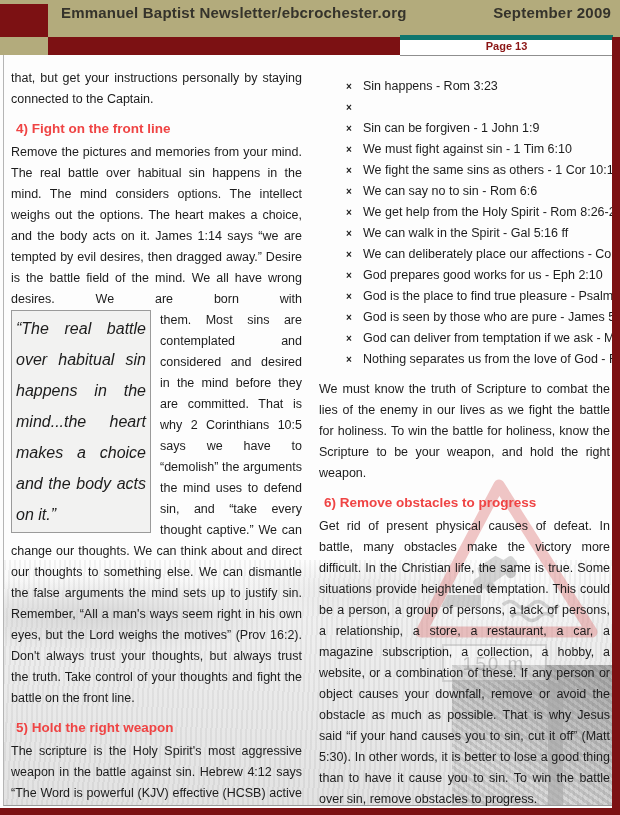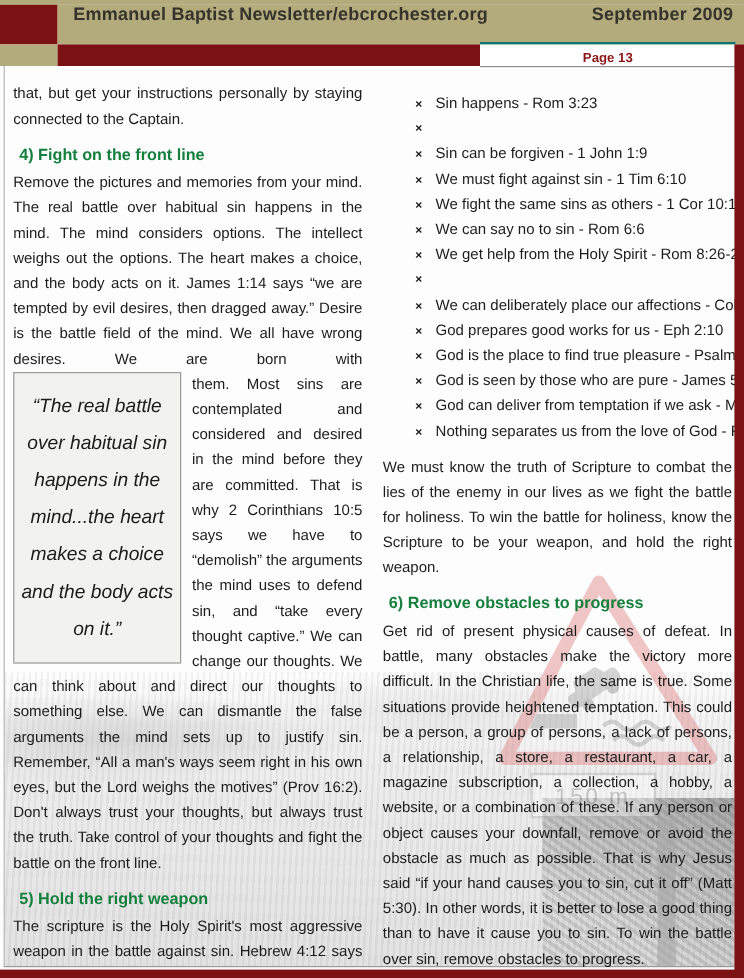--- a/index.html
+++ b/index.html
@@ -17,22 +17,22 @@
 
   
   .top-strip   { position:absolute; left:0; top:0; width:620px; height:4px; background:var(--khaki); }
   .corner-red  { position:absolute; left:0; top:4px; width:48px; height:33px; background:var(--dark-red); }
   .masthead    { position:absolute; left:48px; top:4px; width:572px; height:33px; background:var(--khaki);
                  display:flex; align-items:flex-start; justify-content:space-between; padding:0 9px 0 13px; }
   .masthead span { font-size:15px; font-weight:bold; color:#35332b; letter-spacing:.2px; }
   .corner-khaki{ position:absolute; left:0; top:37px; width:48px; height:18px; background:var(--khaki); }
   .red-bar     { position:absolute; left:48px; top:37px; width:352px; height:18px; background:var(--dark-red); }
   .page-box    { position:absolute; left:400px; top:35px; width:213px; height:21px; background:#ffffff;
-                 border-top:2px solid #0f766e; border-bottom:1px solid #8f8f8f;
-                 display:flex; align-items:flex-end; justify-content:center; }
+                 border-top:5px solid #0f766e; border-bottom:1px solid #8f8f8f;
+                 display:flex; align-items:flex-start; justify-content:center; }
   .page-box span { font-size:11px; font-weight:bold; color:var(--page-red); }
   .right-border{ position:absolute; right:0; top:37px; width:8px; height:778px; background:var(--dark-red); z-index:5; }
   .bottom-bar  { position:absolute; left:0; bottom:0; width:620px; height:7px; background:var(--dark-red); z-index:5; }
 
   
   .content { position:absolute; left:3px; top:55px; width:609px; height:751px;
              border-left:1px solid #b5b5b5; border-bottom:1px solid #9a9a9a; }
 
   
   .photo { position:absolute; left:0; bottom:0; width:609px; height:245px; z-index:0;
@@ -53,28 +53,28 @@
   .watermark { position:absolute; left:407px; top:420px; z-index:1; opacity:.45; }
   .wm-plate-text { font-family:"Liberation Sans", sans-serif; font-size:19px; fill:#9a9a9a; letter-spacing:2px; }
 
   
   .col { position:absolute; top:13px; width:291px; font-size:12.5px; line-height:21px;
          color:#1c1c1c; text-align:justify; z-index:2; }
   .col-left  { left:7px; }
   .col-right { left:315px; }
   .para { margin:0; }
   .para-justify-last { text-align:justify; text-align-last:justify; }
-  .heading { font-size:13.5px; line-height:18px; font-weight:bold; color:#15803d;
+  .heading { font-size:13.5px; line-height:18px; font-weight:bold; color:#ef4444;
              margin:10px 0 4px 5px; text-align:left; }
 
   
   .wrap-block::after { content:""; display:block; clear:both; }
   .pullquote { float:left; width:140px; background:#f2f2f1; border:1px solid #9a9a9a;
-               margin:0 9px 5px 0; padding:12px 4px; font-style:italic; font-size:16px;
-               line-height:31px; text-align:center; color:#1c1c1c; }
+               margin:0 9px 5px 0; padding:2px 4px; font-style:italic; font-size:16px;
+               line-height:31px; color:#1c1c1c; }
 
   
   .truths-list { margin:8px 0 9px 0; }
   .truth-item { display:flex; height:21px; align-items:baseline; padding-left:27px; text-align:left; }
   .x-bullet { flex:none; width:17px; font-size:10px; font-weight:bold; color:#1a1a1a; }
   .truth-text { white-space:nowrap;text-align:center; }
 </style>
 </head>
 <body style="--dark-red: #7c1113; --khaki: #b3ab7c; --page-red: #8b1515;">
 
@@ -164,20 +164,21 @@
             <span class="truth-text">We can say no to sin - Rom 6:6</span>
           </div>
 
           <div class="truth-item">
             <span class="x-bullet">×</span>
             <span class="truth-text">We get help from the Holy Spirit - Rom 8:26-27</span>
           </div>
 
           <div class="truth-item">
             <span class="x-bullet">×</span>
+            <span class="truth-text">We can walk in the Spirit - Gal 5:16 ff</span>
           </div>
 
           <div class="truth-item">
             <span class="x-bullet">×</span>
             <span class="truth-text">We can deliberately place our affections - Col 3:1-2</span>
           </div>
 
           <div class="truth-item">
             <span class="x-bullet">×</span>
             <span class="truth-text">God prepares good works for us - Eph 2:10</span>

